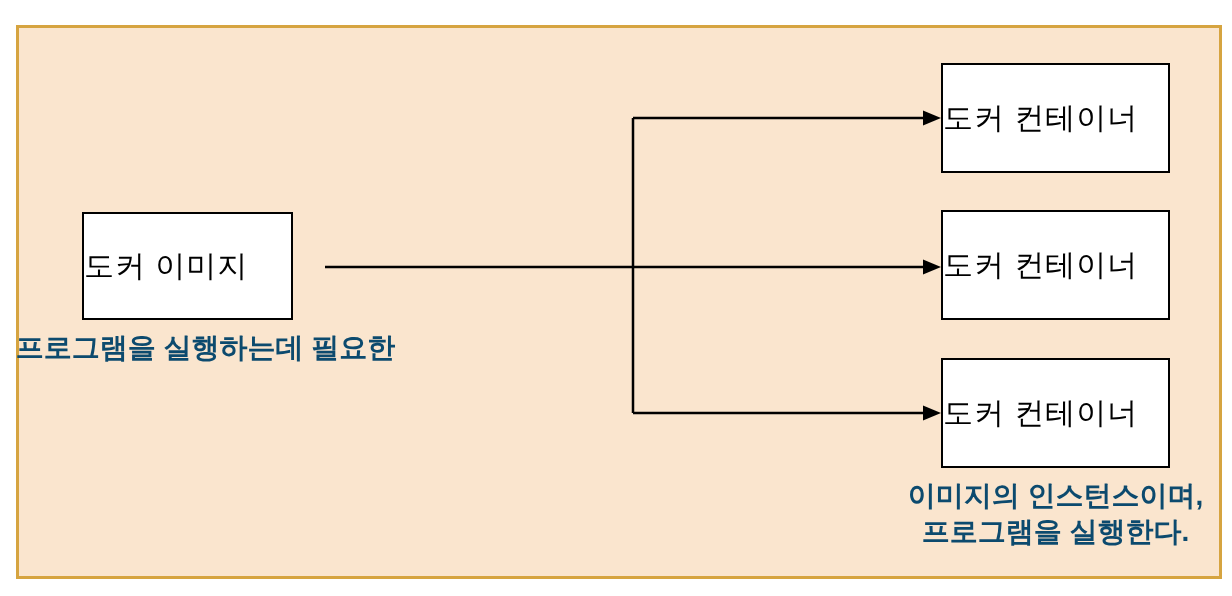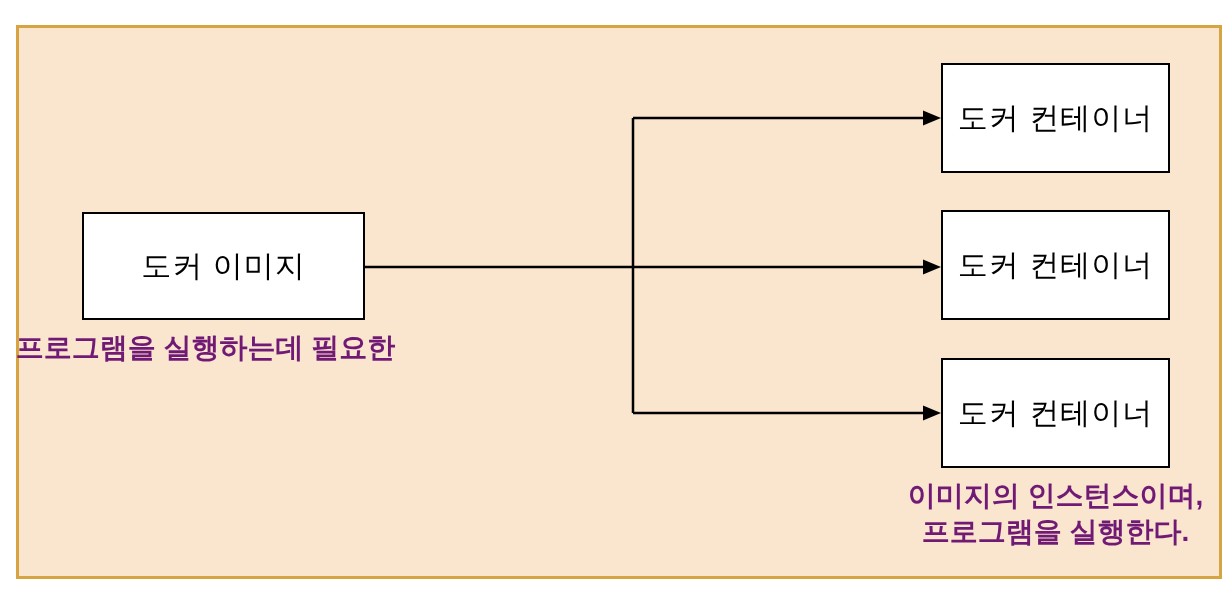--- a/index.html
+++ b/index.html
@@ -25,39 +25,39 @@
     left: 0; top: 0;
     width: 1232px; height: 596px;
     pointer-events: none;
   }
   .node {
     position: absolute;
     background: #ffffff;
     border: 2.5px solid #000000;
     display: flex;
     align-items: center;
-    justify-content: center;
+    justify-content: flex-start;
     font-size: 30px;
     color: #000000;
     letter-spacing: 1px;
     white-space: nowrap;
   }
   .node-image {
     left: 82px; top: 212px;
-    width: 283px; height: 108px;
+    width: 211px; height: 108px;
   }
   .node-container-1 { left: 941px; top: 63px;  width: 229px; height: 110px; }
   .node-container-2 { left: 941px; top: 210px; width: 229px; height: 110px; }
   .node-container-3 { left: 941px; top: 358px; width: 229px; height: 110px; }
   .caption {
     position: absolute;
     font-weight: bold;
     font-size: 28px;
     line-height: 36px;
-    color: #701a75;
+    color: #0c4a6e;
     text-align: center;
     white-space: nowrap;
   }
   .caption-image {
     left: 8px; top: 330px;
     width: 395px;
   }
   .caption-container {
     left: 878px; top: 478px;
     width: 355px;

